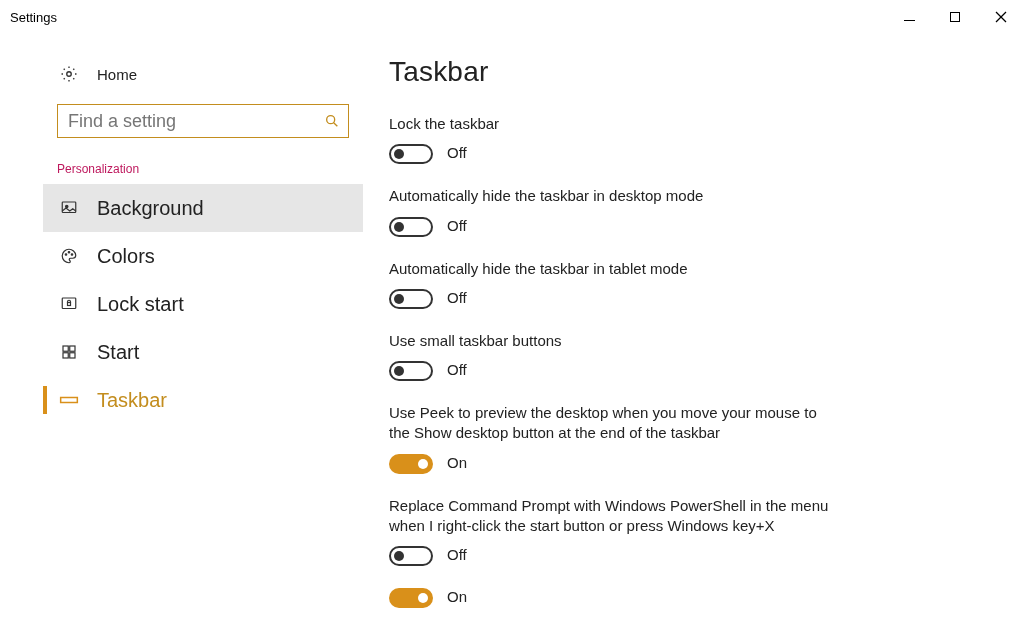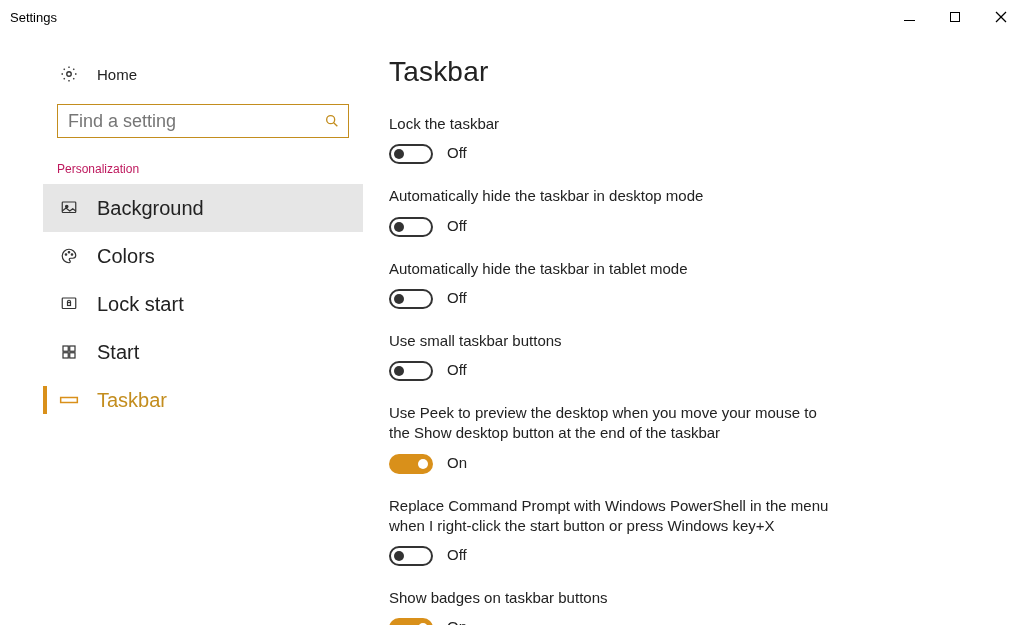--- a/index.html
+++ b/index.html
@@ -331,21 +331,20 @@
         <div class="setting">
           <div class="setting-label">Replace Command Prompt with Windows PowerShell in the menu when I right-click the start button or press Windows key+X</div>
           <div class="toggle-row">
             <div class="toggle off">
               <div class="knob"></div>
             </div>
             <span class="toggle-state">Off</span>
           </div>
         </div>
         <div class="setting">
-          <div class="setting-label">Show badges on taskbar buttons</div>
           <div class="toggle-row">
             <div class="toggle on">
               <div class="knob"></div>
             </div>
             <span class="toggle-state">On</span>
           </div>
         </div>
       </div>
   </div>
 

